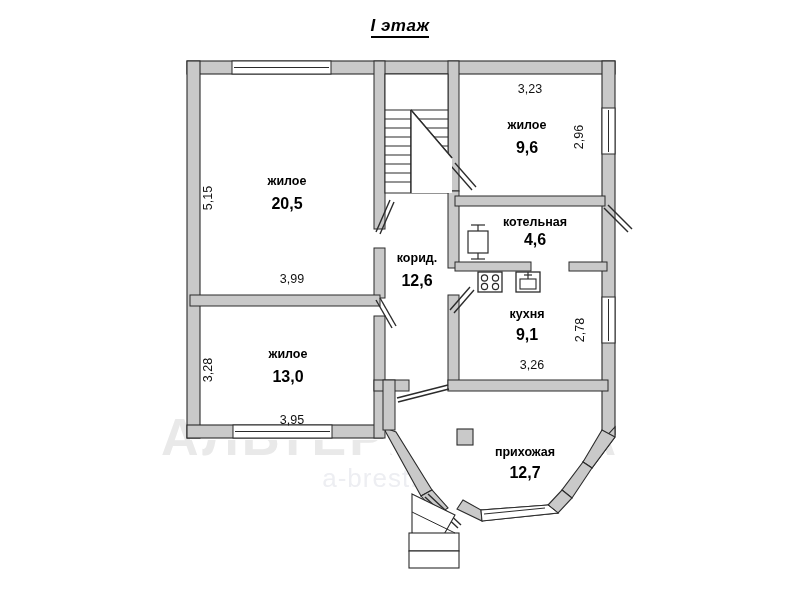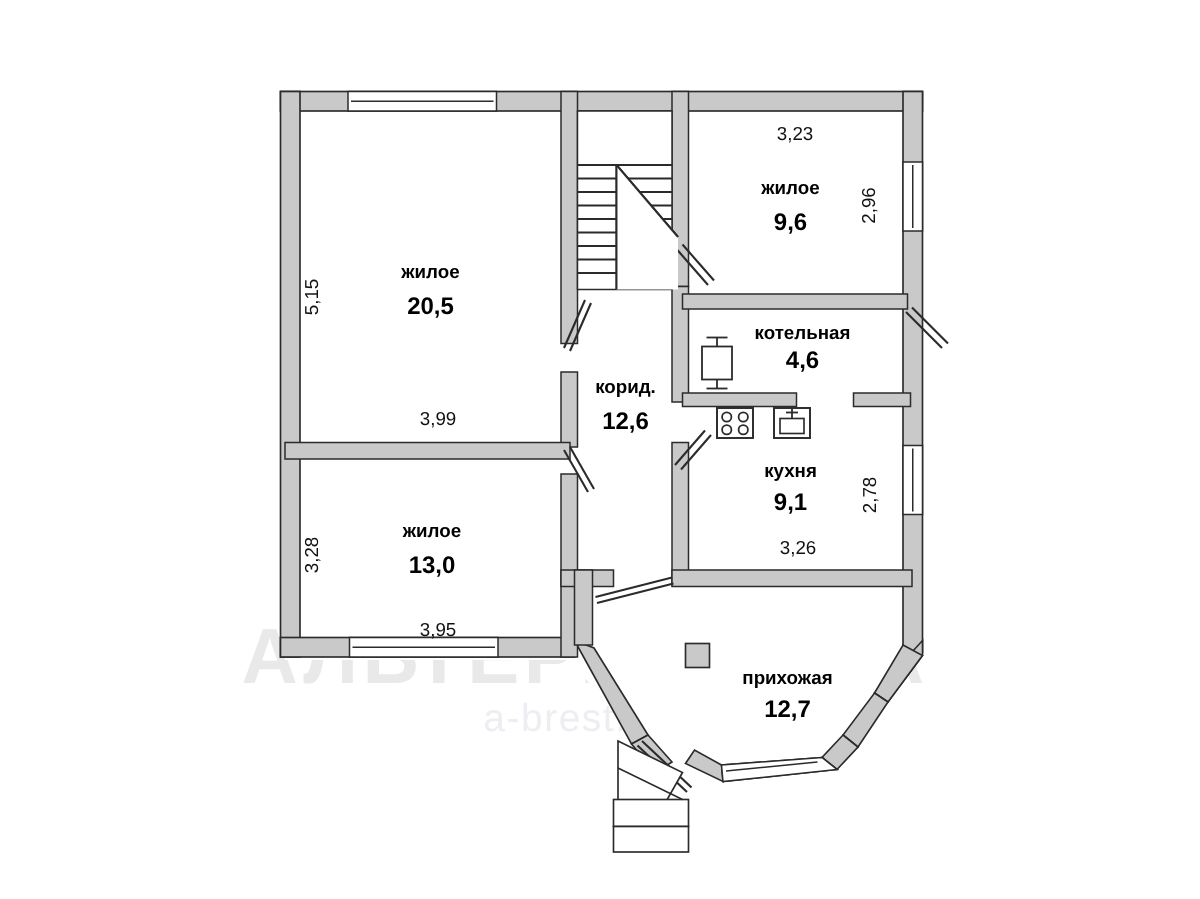--- a/index.html
+++ b/index.html
@@ -73,20 +73,23 @@
     fill: #edeef2;
     text-anchor: middle;
     letter-spacing: 1px;
   }
 </style>
 </head>
 <body>
 
 <div id="plan-root">
 
+  <div id="plan-title">
+    <span>I этаж</span>
+  </div>
 
   <svg width="800" height="599" viewBox="0 0 800 599">
 
     <g>
       <text class="wm-main" x="390" y="455">АЛЬТЕРНАТИВА</text>
       <text class="wm-sub" x="385" y="487">a-brest.by</text>
     </g>
 
     <g>
       <path d="M 190,62 L 615,62 L 615,430 L 598,452 L 598,500 L 560,525 L 470,525

